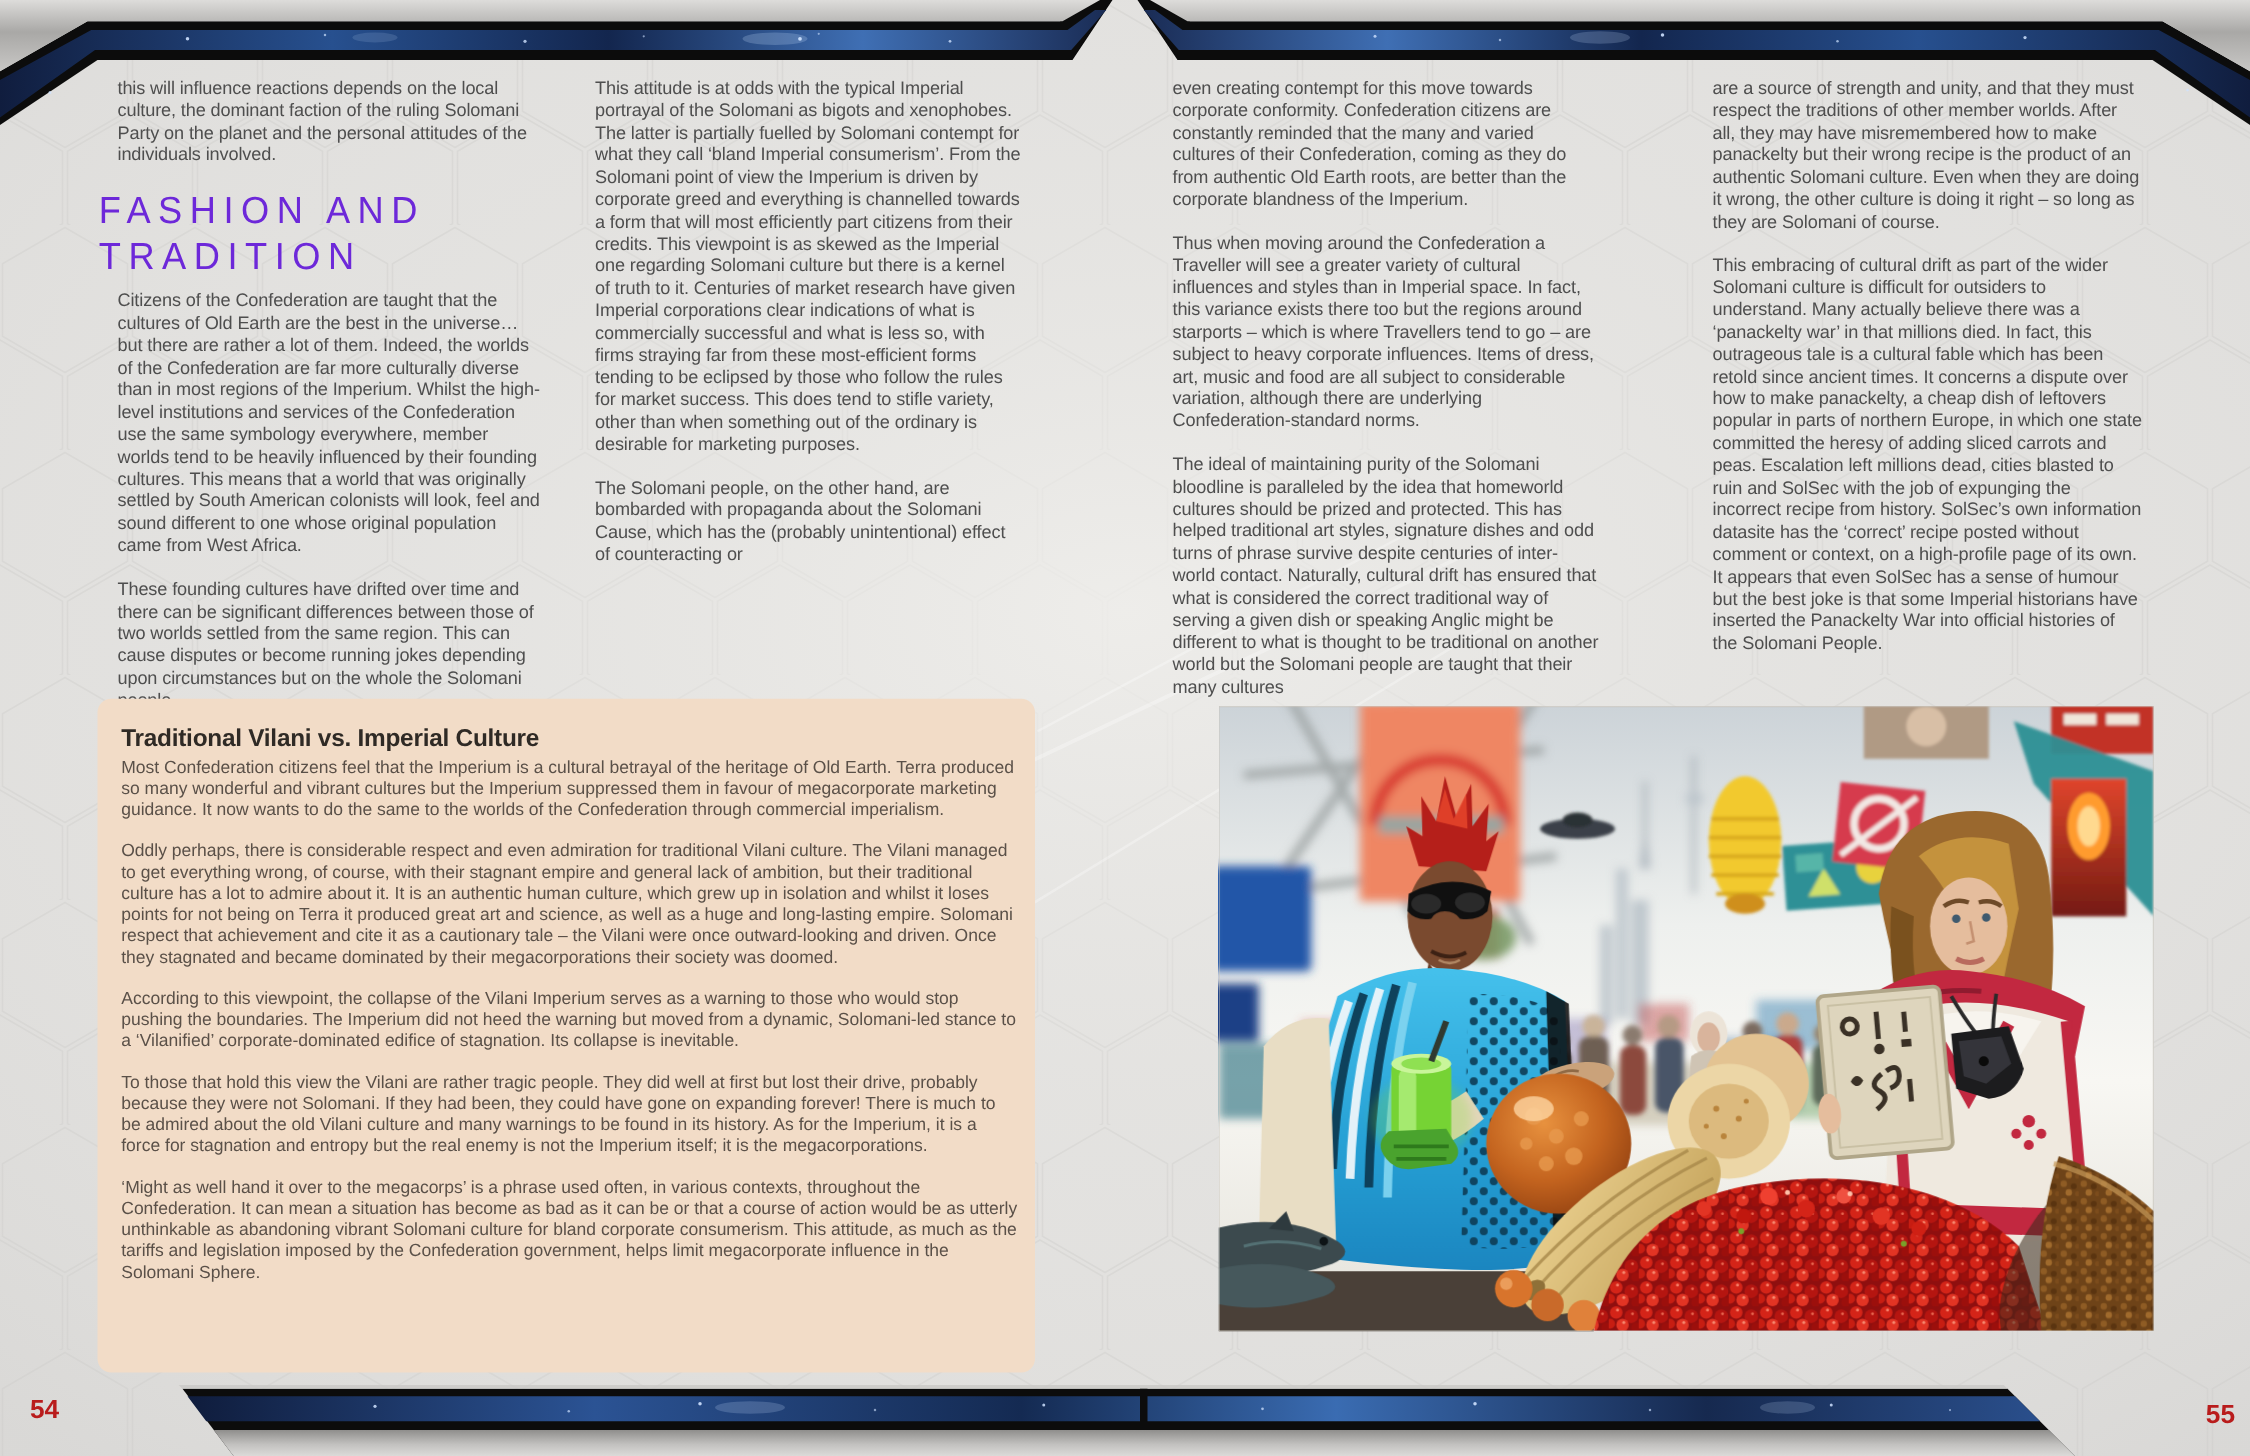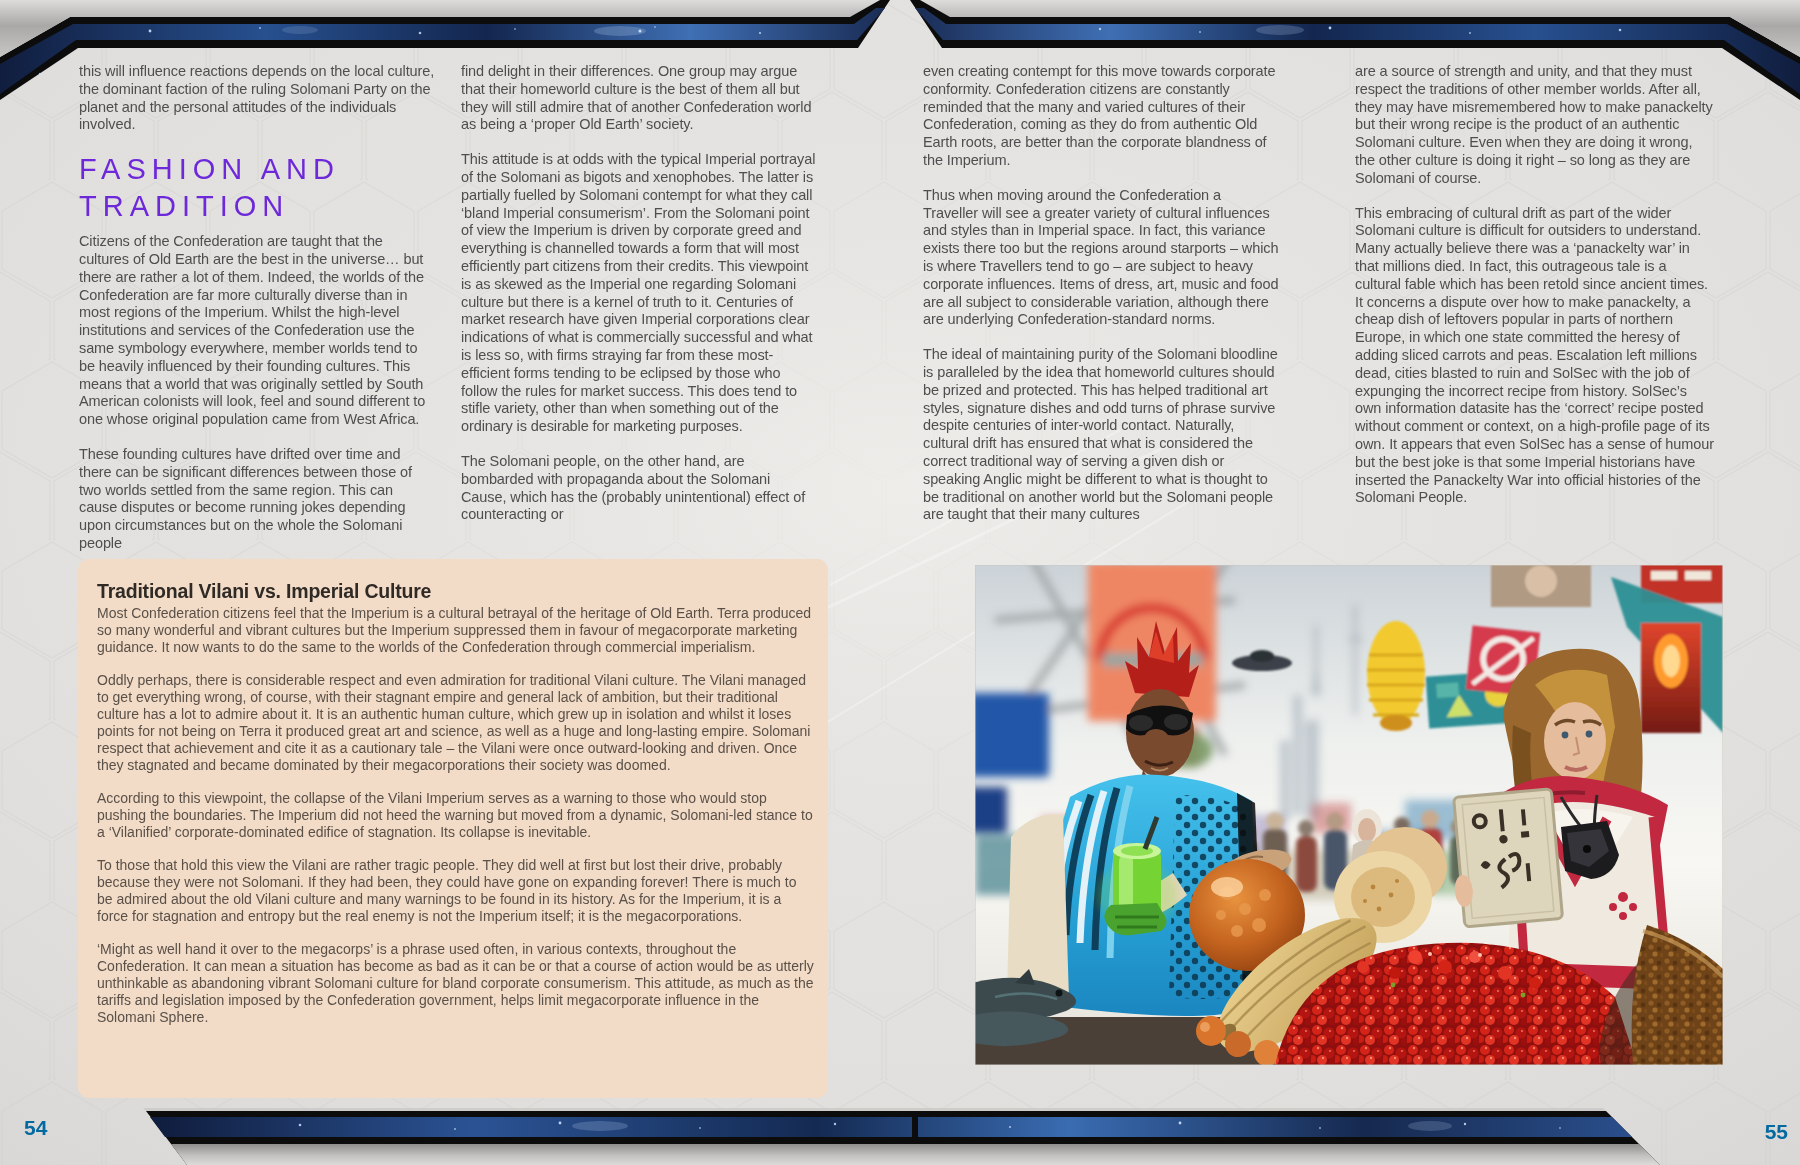--- a/index.html
+++ b/index.html
@@ -10,21 +10,21 @@
   }
   .bg-layer{position:absolute;inset:0;z-index:0;}
   .frame{position:absolute;left:0;width:1800px;z-index:3;pointer-events:none;}
   .frame.top{top:0;height:110px;}
   .frame.bottom{top:1098px;height:67px;}
   .col{
     position:absolute;top:63px;width:356px;z-index:2;
     color:#4e4e4e;font-size:14.5px;line-height:17.8px;letter-spacing:-0.1px;
     text-align:left;
   }
-  .col p{margin:0 0 17px 0;}
+  .col p{margin:0 0 17px 15px;}
   #col1{left:79px;}
   #col2{left:461px;}
   #col3{left:923px;}
   #col4{left:1355px;width:360px;}
   .section-heading{
     margin:14px 0 8px 0;color:#6d28d9;
     font-size:29px;line-height:37px;font-weight:400;letter-spacing:6px;
   }
   .section-heading span{display:block;transform:scaleY(1.04);}
   .sidebar-box{
@@ -35,21 +35,21 @@
   .sidebar-box h3{
     margin:0 0 2px 0;color:#2f2a25;font-size:19.5px;line-height:24px;font-weight:bold;
     letter-spacing:-0.2px;
   }
   .sidebar-box p{margin:0 0 16px 0;}
   .illustration{
     position:absolute;left:975px;top:565px;width:748px;height:500px;z-index:2;
     overflow:hidden;
   }
   .page-number{
-    position:absolute;z-index:4;color:#0369a1;font-size:21px;font-weight:bold;
+    position:absolute;z-index:4;color:#b91c1c;font-size:21px;font-weight:bold;
   }
   #page-num-left{left:24px;top:1116px;}
   #page-num-right{right:12px;top:1120px;}
 </style>
 </head>
 <body>
 
 <div class="bg-layer">
   <svg width="1800" height="1165">
     <defs>
@@ -171,21 +171,20 @@
   <p>this will influence reactions depends on the local culture, the dominant faction of the ruling Solomani Party on the planet and the personal attitudes of the individuals involved.</p>
   <h2 class="section-heading">
     <span>FASHION AND</span>
     <span>TRADITION</span>
   </h2>
   <p>Citizens of the Confederation are taught that the cultures of Old Earth are the best in the universe… but there are rather a lot of them. Indeed, the worlds of the Confederation are far more culturally diverse than in most regions of the Imperium. Whilst the high-level institutions and services of the Confederation use the same symbology everywhere, member worlds tend to be heavily influenced by their founding cultures. This means that a world that was originally settled by South American colonists will look, feel and sound different to one whose original population came from West Africa.</p>
   <p>These founding cultures have drifted over time and there can be significant differences between those of two worlds settled from the same region. This can cause disputes or become running jokes depending upon circumstances but on the whole the Solomani people</p>
 </div>
 
 <div class="col" id="col2">
-  <p>find delight in their differences. One group may argue that their homeworld culture is the best of them all but they will still admire that of another Confederation world as being a ‘proper Old Earth’ society.</p>
   <p>This attitude is at odds with the typical Imperial portrayal of the Solomani as bigots and xenophobes. The latter is partially fuelled by Solomani contempt for what they call ‘bland Imperial consumerism’. From the Solomani point of view the Imperium is driven by corporate greed and everything is channelled towards a form that will most efficiently part citizens from their credits. This viewpoint is as skewed as the Imperial one regarding Solomani culture but there is a kernel of truth to it. Centuries of market research have given Imperial corporations clear indications of what is commercially successful and what is less so, with firms straying far from these most-efficient forms tending to be eclipsed by those who follow the rules for market success. This does tend to stifle variety, other than when something out of the ordinary is desirable for marketing purposes.</p>
   <p>The Solomani people, on the other hand, are bombarded with propaganda about the Solomani Cause, which has the (probably unintentional) effect of counteracting or</p>
 </div>
 
 <div class="col" id="col3">
   <p>even creating contempt for this move towards corporate conformity. Confederation citizens are constantly reminded that the many and varied cultures of their Confederation, coming as they do from authentic Old Earth roots, are better than the corporate blandness of the Imperium.</p>
   <p>Thus when moving around the Confederation a Traveller will see a greater variety of cultural influences and styles than in Imperial space. In fact, this variance exists there too but the regions around starports – which is where Travellers tend to go – are subject to heavy corporate influences. Items of dress, art, music and food are all subject to considerable variation, although there are underlying Confederation-standard norms.</p>
   <p>The ideal of maintaining purity of the Solomani bloodline is paralleled by the idea that homeworld cultures should be prized and protected. This has helped traditional art styles, signature dishes and odd turns of phrase survive despite centuries of inter-world contact. Naturally, cultural drift has ensured that what is considered the correct traditional way of serving a given dish or speaking Anglic might be different to what is thought to be traditional on another world but the Solomani people are taught that their many cultures</p>
 </div>
 

